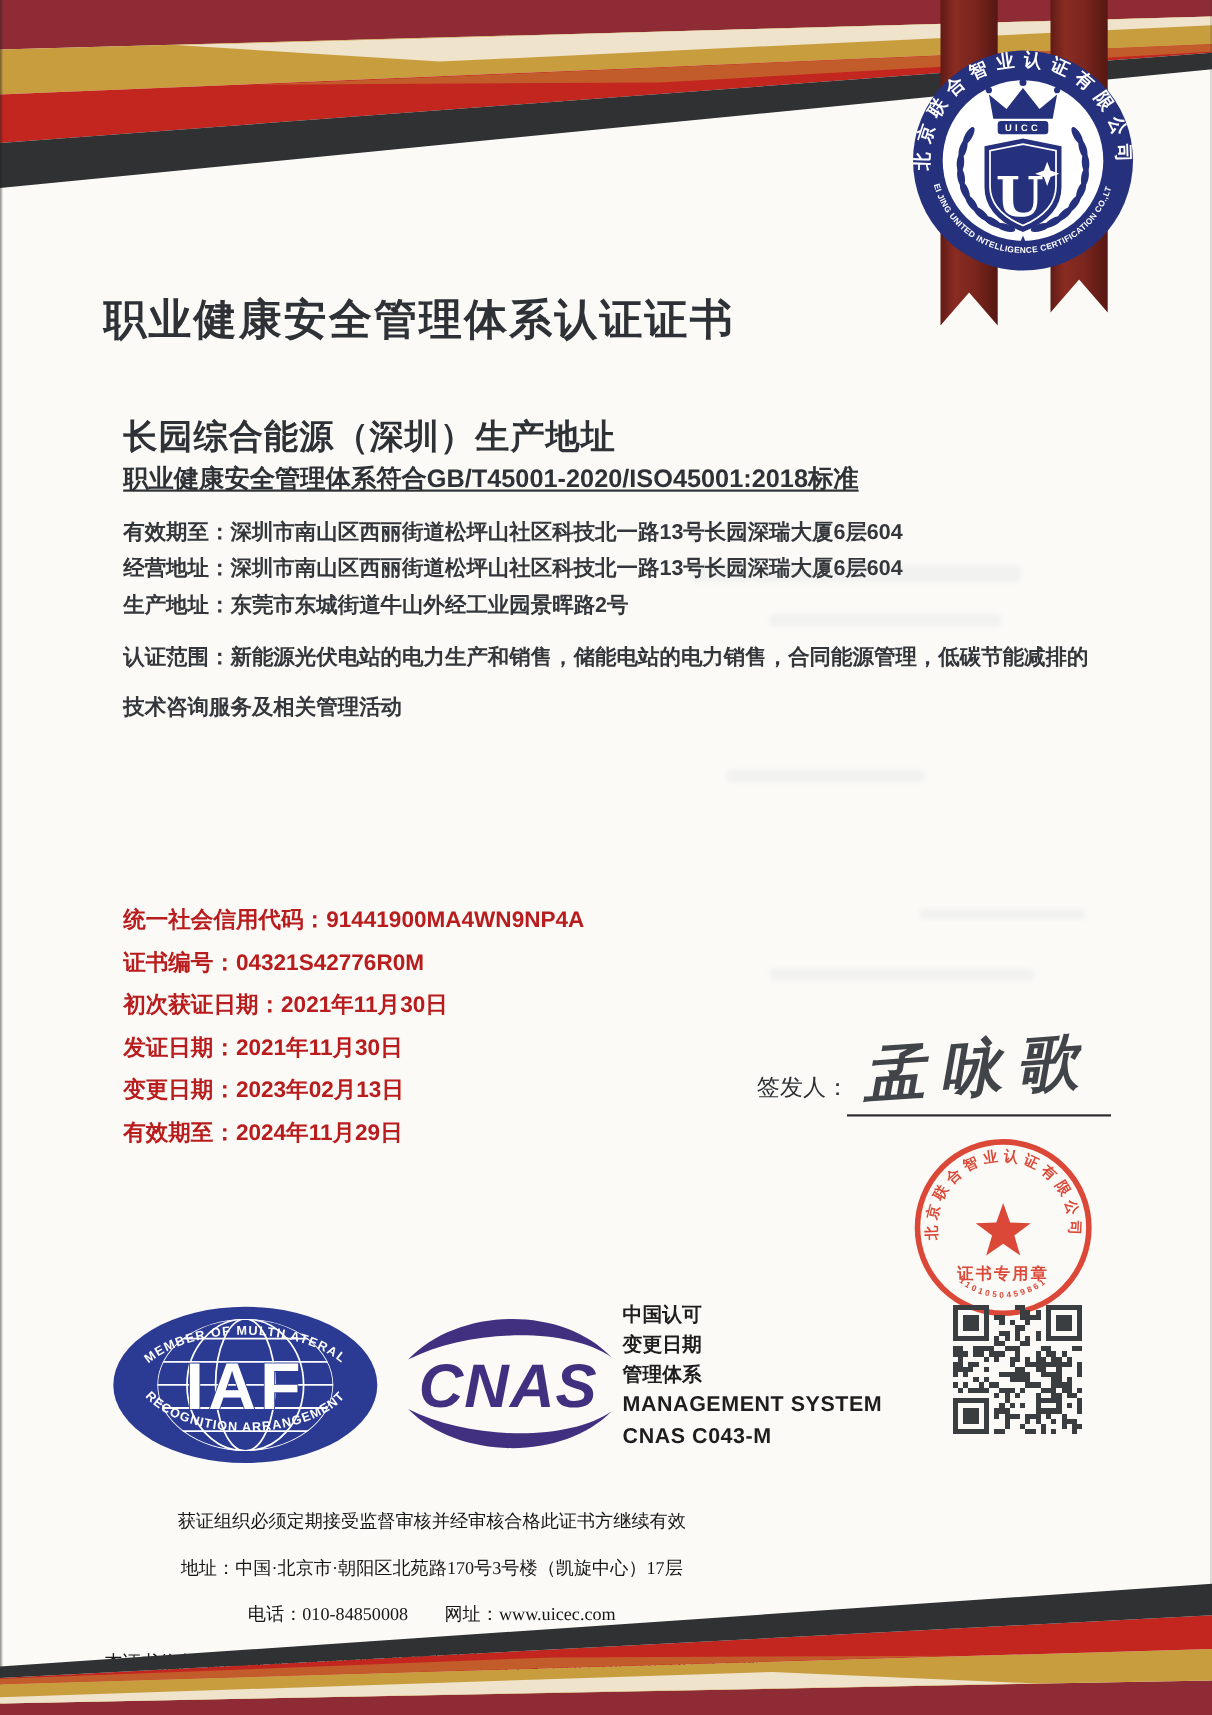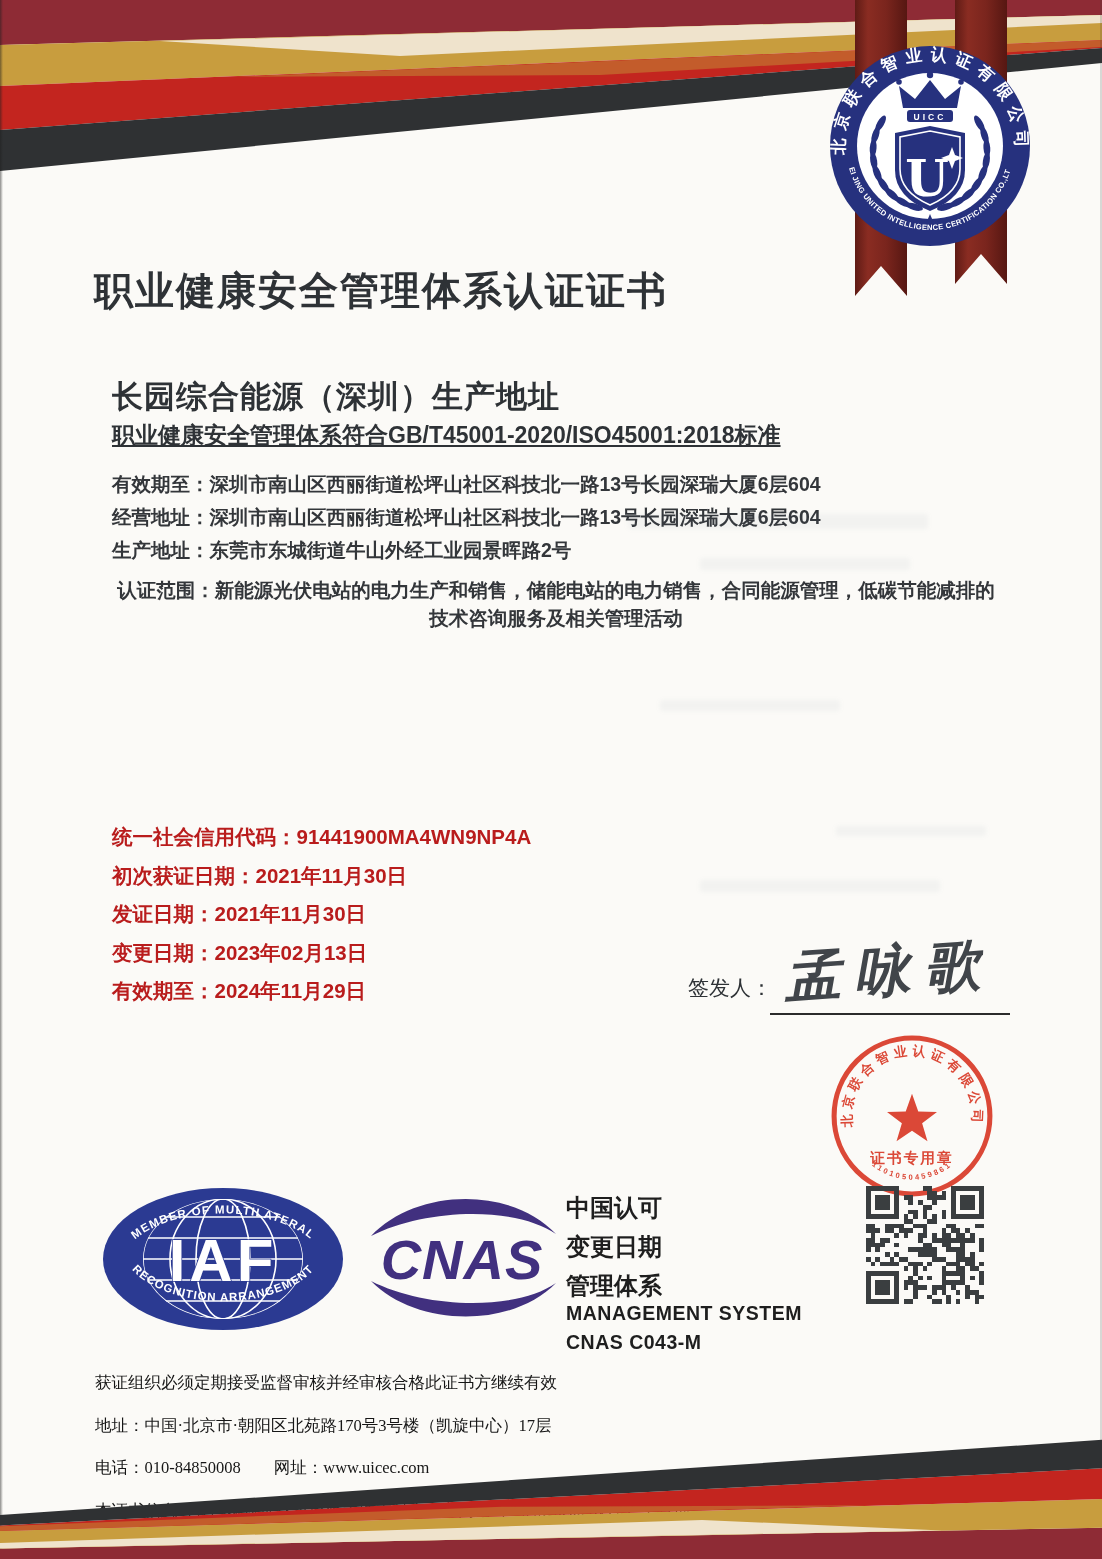--- a/index.html
+++ b/index.html
@@ -10,36 +10,36 @@
   
   .top-stripes{position:absolute;top:0;left:0;width:1102px;height:175px;}
   .bottom-stripes{position:absolute;bottom:0;left:0;width:1102px;height:122px;transform:rotate(180deg);}
   
   .badge{position:absolute;left:815px;top:0;width:235px;height:312px;}
   
   .cert-title{left:94px;top:264px;font-size:39px;font-weight:900;letter-spacing:2px;color:#2e3236;}
   .company-name{left:112px;top:376px;font-size:31px;font-weight:800;letter-spacing:1px;}
   .standard-line{left:112px;top:420px;font-size:23px;font-weight:800;text-decoration:underline;}
   .addresses{left:112px;top:468px;font-size:19.5px;font-weight:600;line-height:33px;color:#33363a;}
-  .scope{left:112px;top:576px;width:888px;font-size:19.5px;font-weight:600;line-height:28px;color:#33363a;text-align:center;}
+  .scope{left:112px;top:576px;width:888px;font-size:19.5px;font-weight:600;line-height:45px;color:#33363a;}
   .details{left:112px;top:818px;font-size:20.5px;font-weight:600;line-height:38.5px;color:#b91c1c;}
   .sign-label{left:688px;top:974px;font-size:21px;font-weight:400;}
   .sign-name{left:784px;top:934px;font-size:56px;font-weight:bold;font-style:italic;
              font-family:"DejaVu Serif",serif;color:#41454a;transform:rotate(-4deg);letter-spacing:14px;}
   .sign-line{left:770px;top:1013px;width:240px;height:2px;background:#2b2b2b;}
   .stamp{position:absolute;left:826px;top:1030px;width:172px;height:172px;opacity:.93;mix-blend-mode:multiply;}
   .iaf{position:absolute;left:100px;top:1186px;width:246px;height:146px;}
   .cnas{position:absolute;left:356px;top:1184px;width:216px;height:148px;}
   .accred{left:566px;top:1182px;color:#1e1e1e;}
-  .accred .cn{font-size:24px;font-weight:600;line-height:27px;margin-top:12px;}
+  .accred .cn{font-size:18px;font-weight:600;line-height:27px;}
   .accred .en{font-size:19.5px;font-weight:800;line-height:29px;letter-spacing:.5px;}
   .qr{position:absolute;left:866px;top:1186px;width:118px;height:118px;}
   .footer{left:95px;top:1372px;font-family:"Liberation Serif","DejaVu Serif",serif;
           font-size:16.5px;color:#161616;}
-  .footer div{margin-bottom:20.5px;}
+  .footer div{margin-bottom:20.5px;text-align:center;}
   
   .ghost{position:absolute;background:rgba(110,116,128,.06);filter:blur(2px);border-radius:3px;}
   .edge-left{left:0;top:0;width:3px;height:100%;
              background:linear-gradient(to right,rgba(30,30,30,.5),rgba(30,30,30,0));}
   .edge-right{right:0;top:0;width:2px;height:100%;background:rgba(60,60,60,.18);}
 </style>
 </head>
 <body>
 
 <div class="page" id="page">
@@ -116,20 +116,21 @@
   <div class="abs addresses">
     <div>有效期至：深圳市南山区西丽街道松坪山社区科技北一路13号长园深瑞大厦6层604</div>
     <div>经营地址：深圳市南山区西丽街道松坪山社区科技北一路13号长园深瑞大厦6层604</div>
     <div>生产地址：东莞市东城街道牛山外经工业园景晖路2号</div>
   </div>
 
   <div class="abs scope">认证范围：新能源光伏电站的电力生产和销售，储能电站的电力销售，合同能源管理，低碳节能减排的技术咨询服务及相关管理活动</div>
 
   <div class="abs details">
     <div>统一社会信用代码：91441900MA4WN9NP4A</div>
+    <div>证书编号：04321S42776R0M</div>
     <div>初次获证日期：2021年11月30日</div>
     <div>发证日期：2021年11月30日</div>
     <div>变更日期：2023年02月13日</div>
     <div>有效期至：2024年11月29日</div>
   </div>
 
   <div class="abs sign-label">签发人：</div>
   <div class="abs sign-name">孟咏歌</div>
   <div class="abs sign-line"></div>
 

